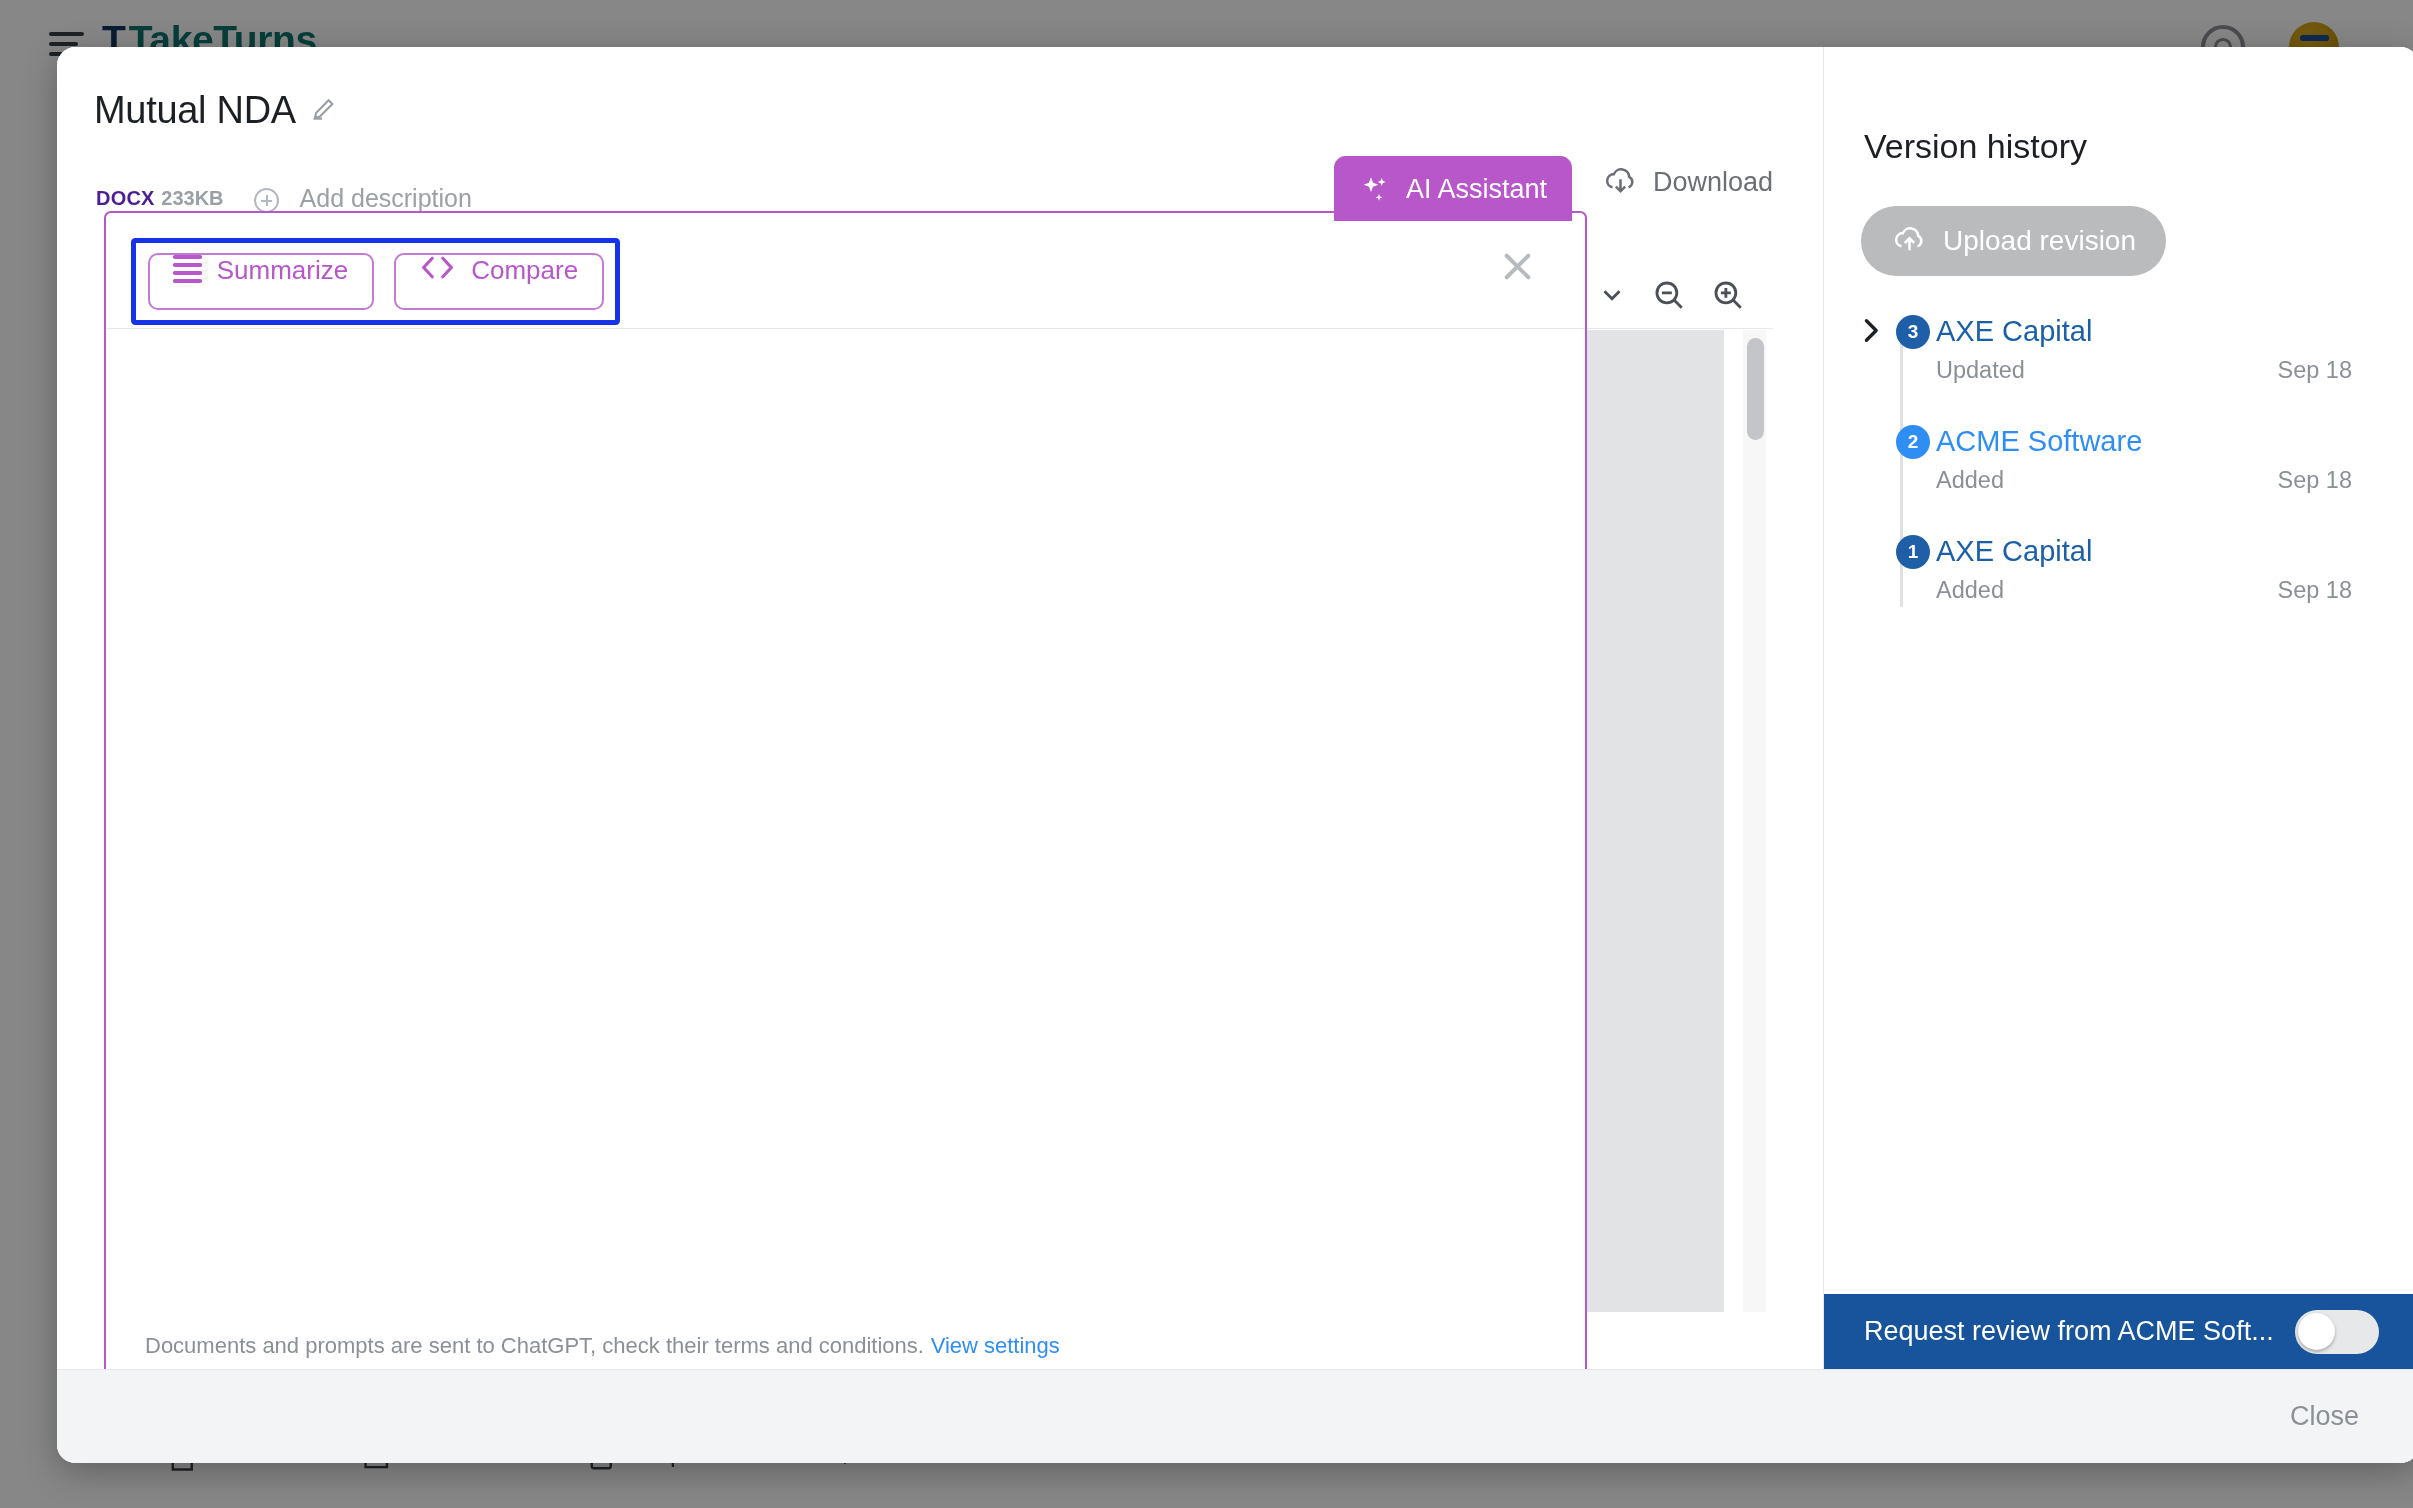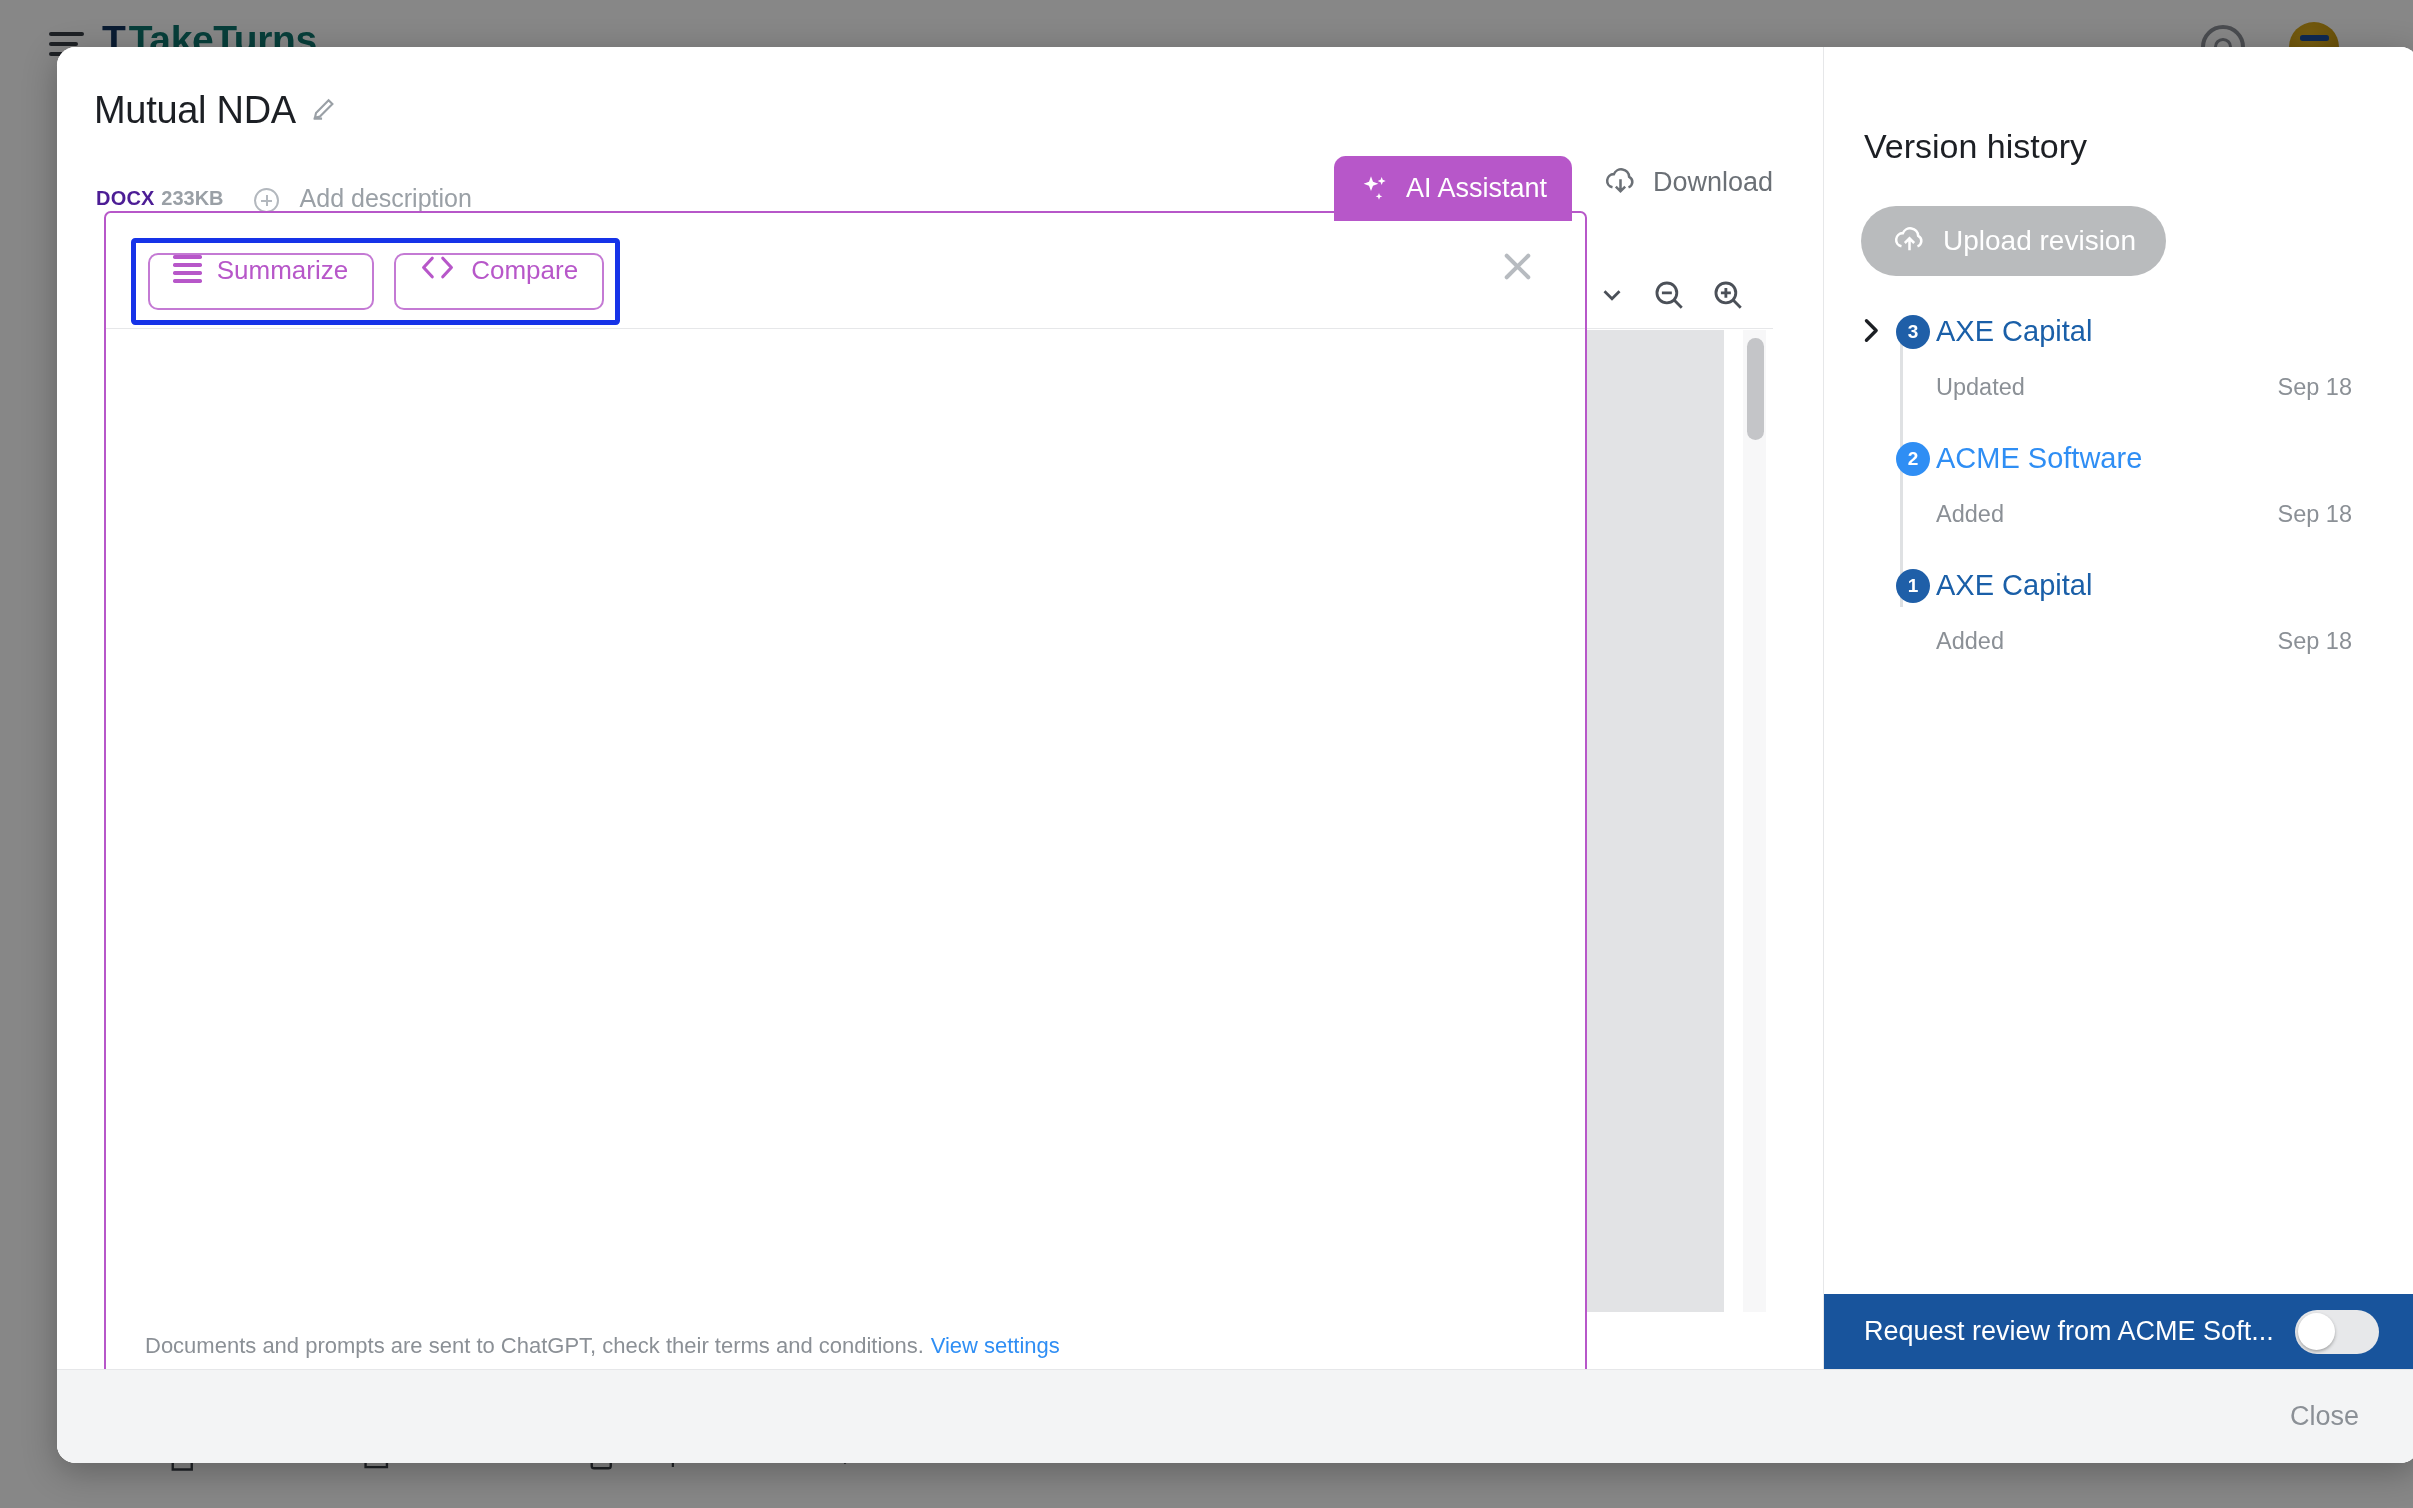--- a/index.html
+++ b/index.html
@@ -136,24 +136,24 @@
   }
   #add-desc .plus::before, #add-desc .plus::after {
     content: ""; position: absolute; background: #b3b8be;
   }
   #add-desc .plus::before { left: 5px; top: 10px; width: 11px; height: 2.1px; }
   #add-desc .plus::after  { left: 10px; top: 5px; width: 2.1px; height: 11px; }
 
   
   #ai-tab {
     position: absolute; right: 251px; top: 109px;
-    height: 65px; padding: 4px 25px;
+    height: 65px; padding: 18px 25px;
     background: #b757c9;
     border-radius: 11.7px 11.7px 0 0;
-    display: flex; align-items: center; gap: 15px;
+    display: flex; gap: 15px;
     color: #ffffff; font-size: 27px;
     z-index: 6;
   }
   #download-btn {
     position: absolute; right: 50px; top: 119px;
     display: flex; align-items: center; gap: 15px;
     color: #6b7076; font-size: 27px;
   }
 
   
@@ -275,21 +275,21 @@
   }
   .v-badge {
     position: absolute; left: 35px; top: 1.7px;
     width: 34px; height: 34px; border-radius: 50%;
     display: flex; align-items: center; justify-content: center;
     color: #ffffff; font-size: 19px; font-weight: 700;
   }
   .v-name { font-size: 29px; line-height: 37px; }
   .v-sub {
     display: flex; justify-content: space-between;
-    margin-top: 24px; padding-right: 42px;
+    margin-top: 7px; padding-right: 42px;
     font-size: 23.5px; color: #8b9096;
   }
 
   #request-review-row {
     position: absolute; left: 0; right: 0; bottom: 94px;
     height: 75px; background: #18549c;
     display: flex; align-items: center; justify-content: space-between;
     padding: 0 40px;
   }
   #request-review-label { color: #ffffff; font-size: 27px; white-space: nowrap; }

